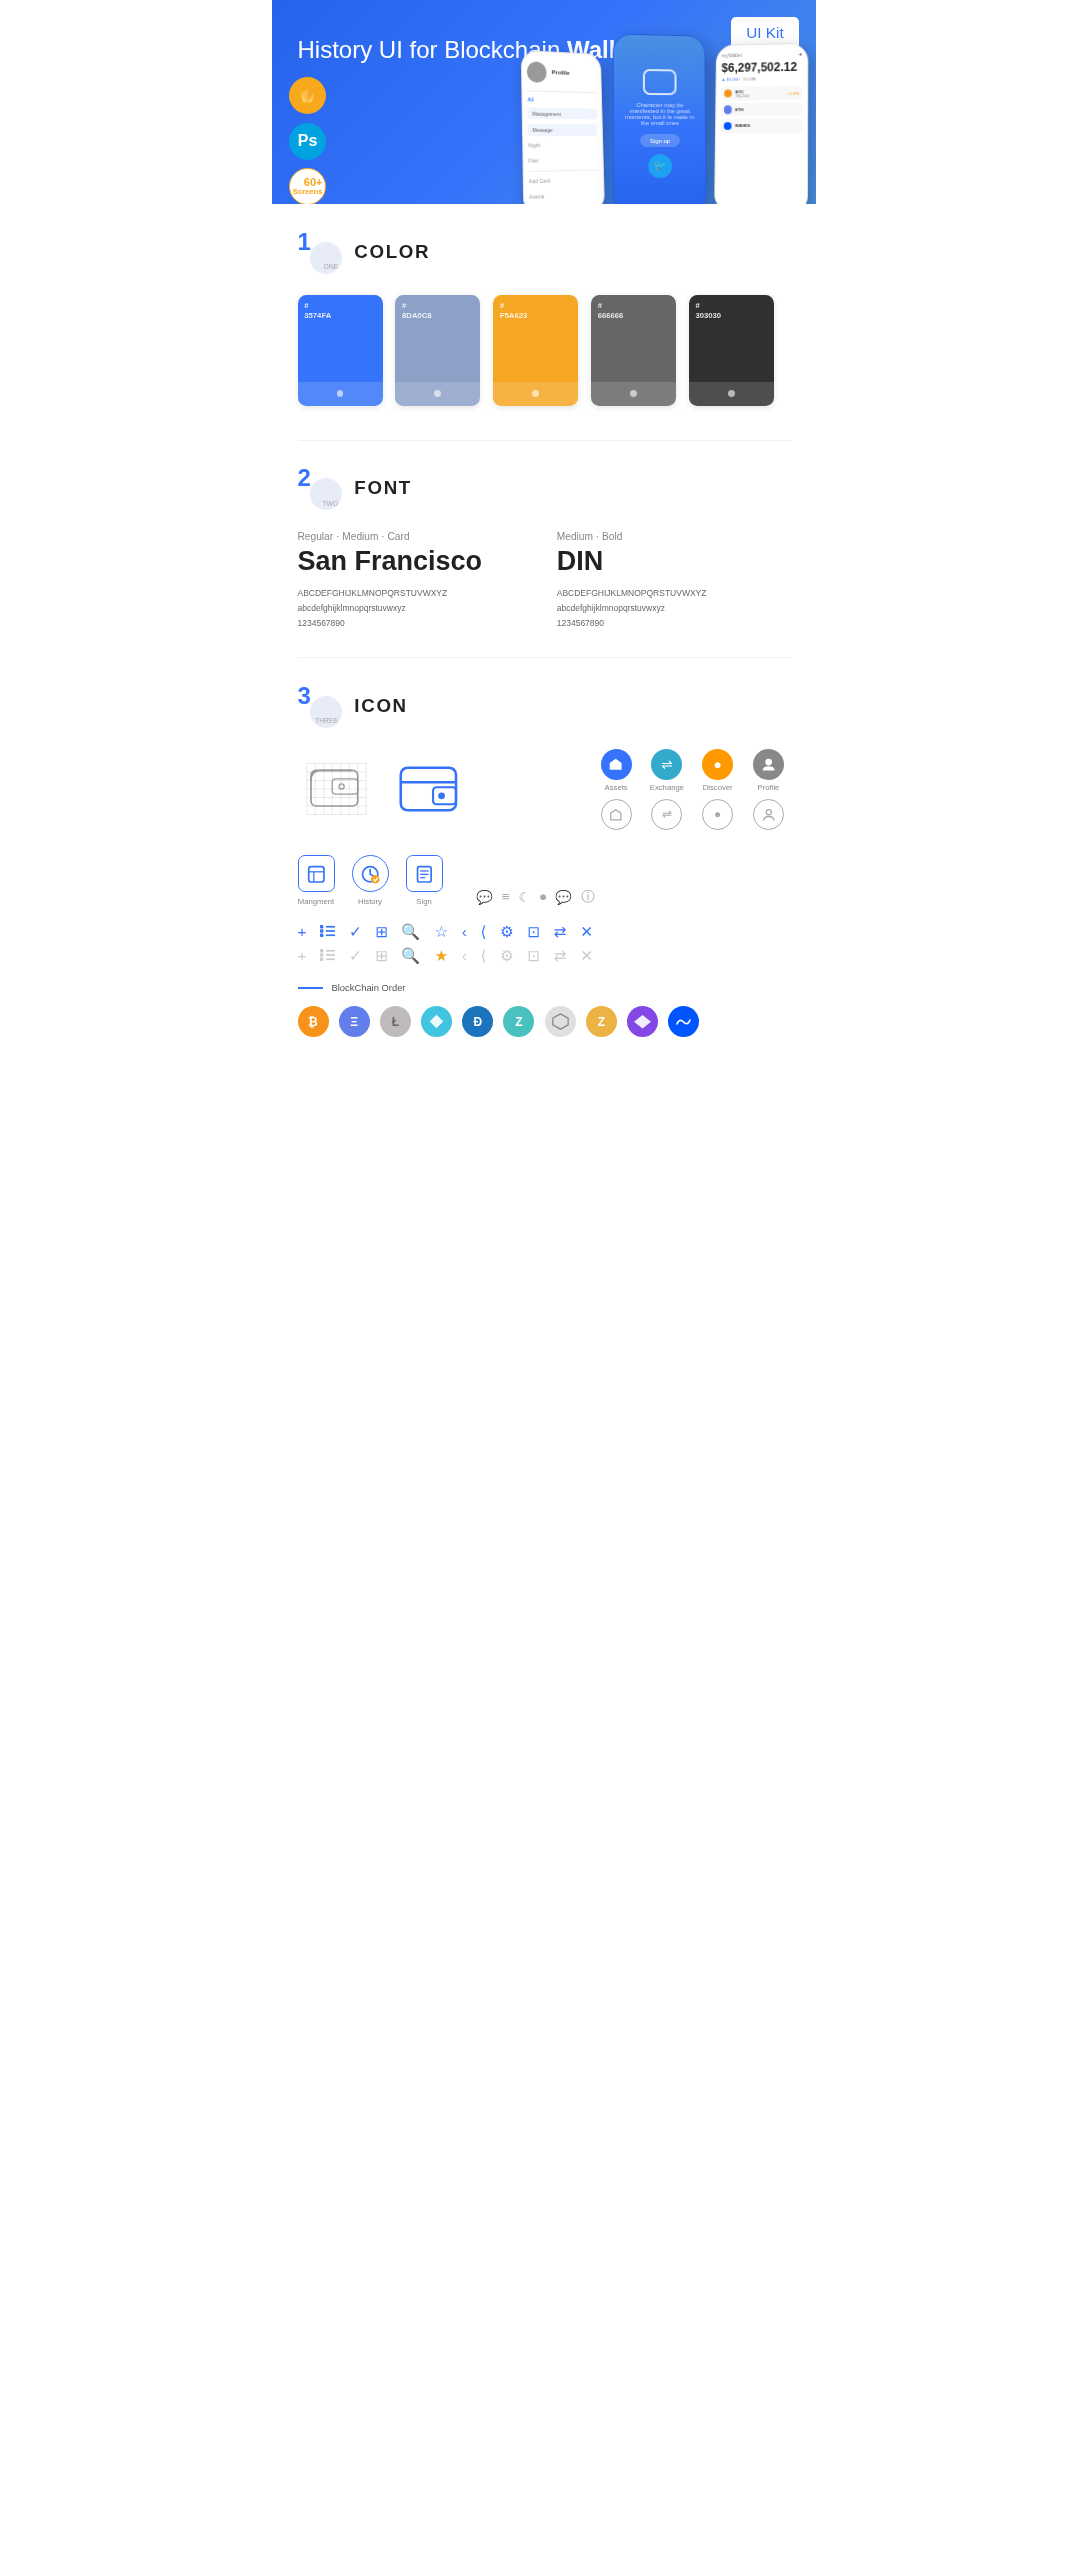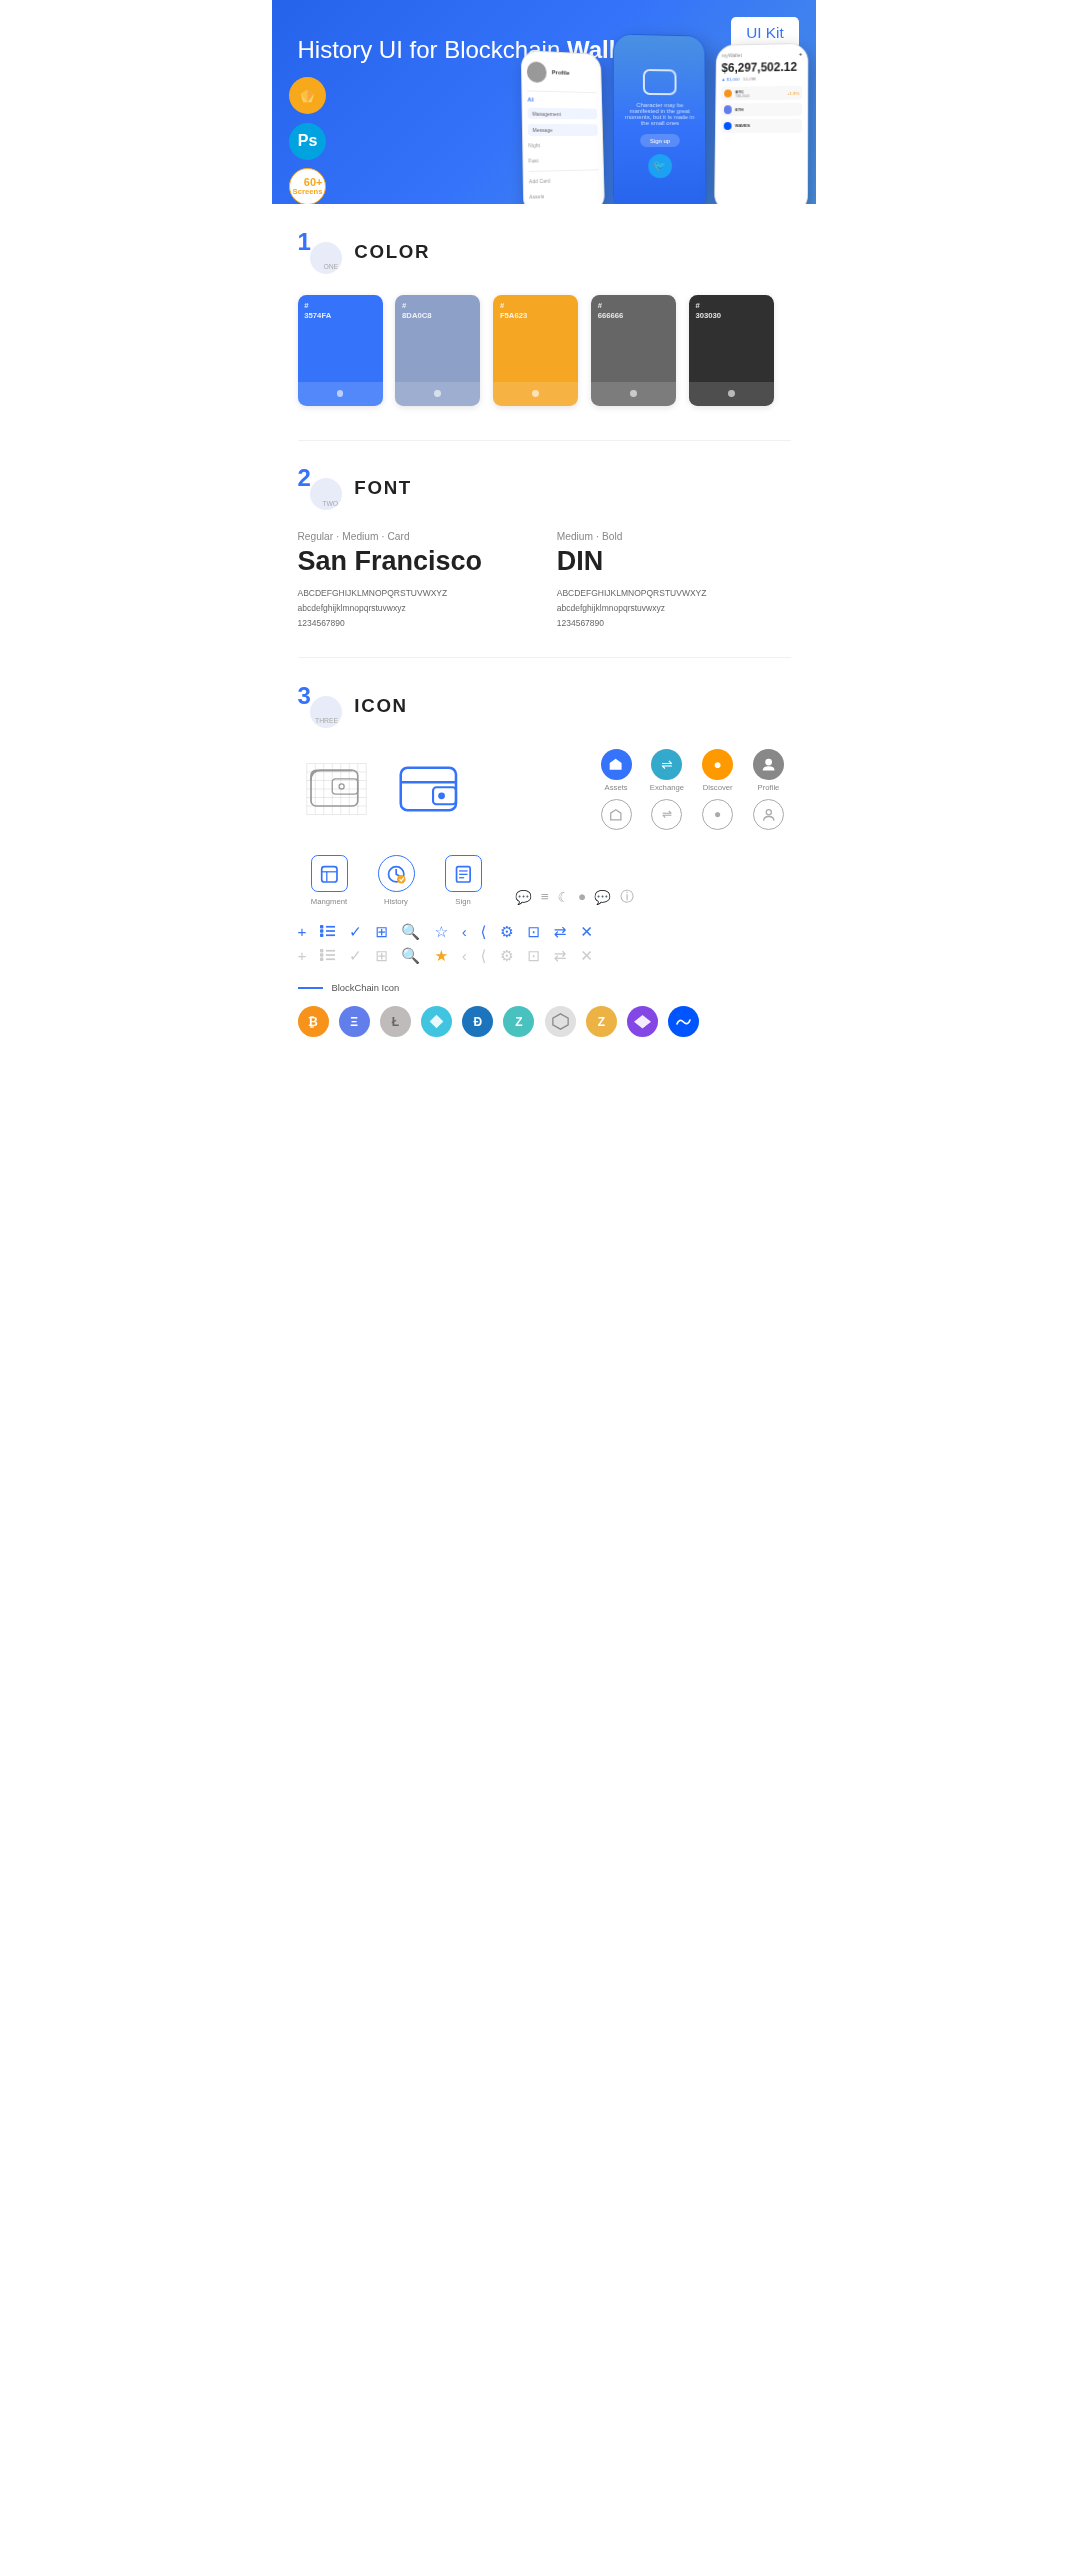--- a/index.html
+++ b/index.html
@@ -200,21 +200,20 @@
       align-items: center;
       justify-content: center;
       font-size: 13.6px;
     }
     .icon-circle-blue { background: #3574fa; color: #fff; }
     .icon-item-named {
       display: flex;
       flex-direction: column;
       align-items: center;
       gap: 4.3px;
-      margin-left: 13px;
     }
     .icon-box-blue {
       width: 37px;
       height: 37px;
       border: 1.7px solid #3574fa;
       border-radius: 6.8px;
       display: flex;
       align-items: center;
       justify-content: center;
       color: #3574fa;
@@ -655,21 +654,21 @@
     <span class="icon-sm icon-sm-gray">⟨</span>
     <span class="icon-sm icon-sm-gray">⚙</span>
     <span class="icon-sm icon-sm-gray">⊡</span>
     <span class="icon-sm icon-sm-gray">⇄</span>
     <span class="icon-sm icon-sm-gray">✕</span>
   </div>
 
   <div class="blockchain-section">
     <div class="blockchain-label-row">
       <div class="blockchain-line"></div>
-      <span class="blockchain-label">BlockChain Icon</span>
+      <span class="blockchain-label">BlockChain Order</span>
     </div>
     <div class="blockchain-icons">
       <div class="bc-icon bc-btc">₿</div>
       <div class="bc-icon bc-eth">Ξ</div>
       <div class="bc-icon bc-ltc" style="color:#666;">Ł</div>
       <div class="bc-icon bc-xvg">
         <svg width="17" height="17" viewBox="0 0 20 20">
             <polygon points="10,2 18,10 10,18 2,10" fill="white" opacity="0.9"></polygon>
           </svg>
       </div>

